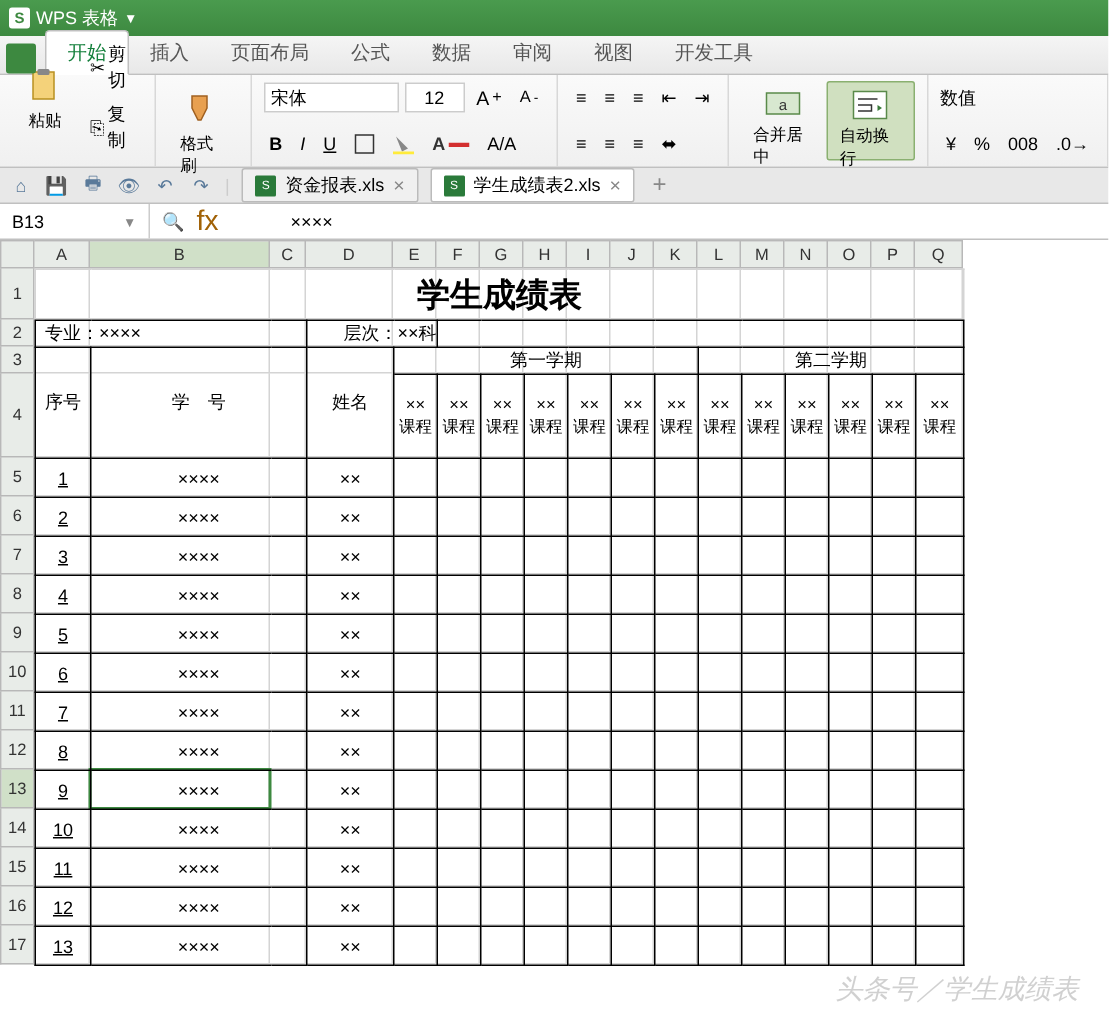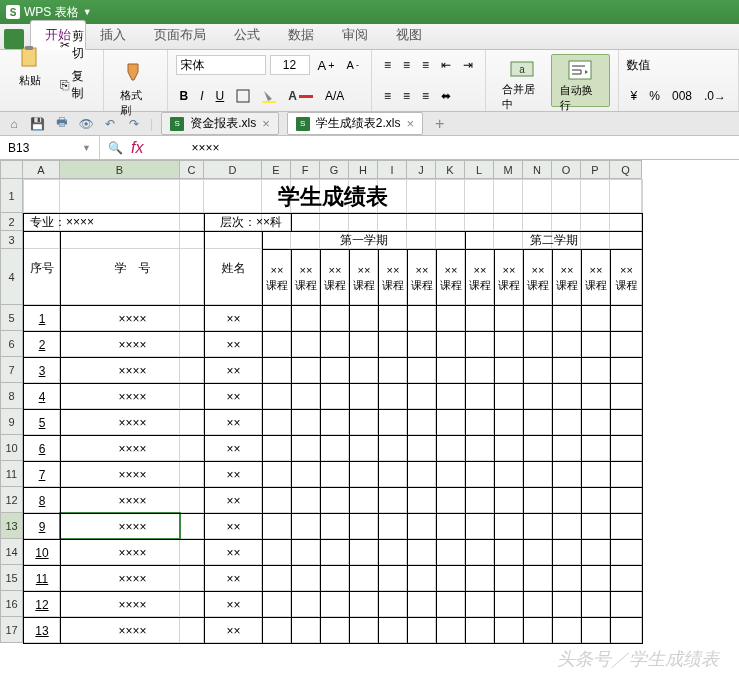--- a/index.html
+++ b/index.html
@@ -7,21 +7,21 @@
     
     
     .titlebar { background: linear-gradient(#4a9b4e,#3d8940); color: #fff; height: 24px; display: flex; align-items: center; padding: 0 6px; font-size: 12px; }
     .titlebar .app-icon { width:14px; height:14px; background:#fff; border-radius:2px; margin-right:4px; display:flex; align-items:center; justify-content:center; color:#3d8940; font-weight:bold; font-size:10px; }
     .titlebar .dd { margin-left:4px; font-size:9px; }
     
     
     .menubar { background: linear-gradient(#f5f5f5,#e8e8e8); height: 26px; display: flex; align-items: flex-end; border-bottom: 1px solid #c0c0c0; padding-left: 30px; }
     .menubar .logo { position:absolute; left:4px; width:20px; height:20px; background:#3d8940; border-radius:2px; }
     .menu-tab { padding: 5px 14px; color: #555; cursor: pointer; font-size: 13px; }
-    .menu-tab.active { background: #fff; color: #701a75; border: 1px solid #c0c0c0; border-bottom: 1px solid #fff; border-radius: 3px 3px 0 0; margin-bottom: -1px; }
+    .menu-tab.active { background: #fff; color: #15803d; border: 1px solid #c0c0c0; border-bottom: 1px solid #fff; border-radius: 3px 3px 0 0; margin-bottom: -1px; }
     
     
     .ribbon { background: linear-gradient(#fafafa,#f0f0f0); height: 62px; display: flex; border-bottom: 1px solid #c0c0c0; }
     .rgroup { border-right: 1px solid #d8d8d8; padding: 4px 8px; display: flex; flex-direction: column; justify-content: space-between; }
     .rrow { display: flex; align-items: center; gap: 4px; height: 22px; }
     .rbtn { padding: 2px 4px; cursor: pointer; border-radius: 2px; display: inline-flex; align-items: center; gap: 2px; }
     .font-sel { width: 90px; height: 20px; border: 1px solid #ccc; font-size: 12px; padding: 0 4px; background: #fff; }
     .size-sel { width: 40px; height: 20px; border: 1px solid #ccc; font-size: 12px; text-align: center; background:#fff; }
     .big-btn { display: flex; flex-direction: column; align-items: center; padding: 4px 8px; cursor: pointer; font-size: 11px; gap: 2px; }
     .big-btn .ic { width: 28px; height: 28px; display: flex; align-items: center; justify-content: center; }
@@ -33,21 +33,21 @@
     .doc-tab.inactive { background: #f0f0f0; }
     .doc-tab .xls-ic { width: 14px; height: 14px; background: #2a7a3a; border-radius: 1px; color:#fff; font-size:8px; display:flex; align-items:center; justify-content:center; }
     .doc-tab .close { color: #888; font-size: 13px; cursor: pointer; }
     .addtab { color: #888; font-size: 16px; cursor: pointer; padding: 0 4px; }
     
     
     .fbar { height: 24px; display: flex; align-items: center; border-bottom: 1px solid #c0c0c0; background: #fff; }
     .name-box { width: 100px; border-right: 1px solid #ccc; padding: 0 8px; font-size: 12px; height: 100%; display: flex; align-items: center; }
     .name-box .dd { margin-left: auto; color: #888; font-size: 9px; }
     .fx-zone { display: flex; align-items: center; padding: 0 8px; gap: 8px; flex: 1; }
-    .fx-ic { color: #be185d; font-style: italic; font-size: 16px; }
+    .fx-ic { color: #a16207; font-size: 19px; }
     
     
     .sheet { position: relative; }
     .sheet table { border-collapse: collapse; }
     .colhdr, .rowhdr, .corner { background: #e8ece8; border: 1px solid #b8b8b8; text-align: center; font-size: 11px; color: #333; }
     .colhdr { height: 18px; }
     .rowhdr { width: 22px; }
     .corner { width: 22px; height: 18px; }
     .colhdr.sel, .rowhdr.sel { background: #d0e0c8; }
     .cell { border: 1px solid #d4d4d4; background: #fff; font-size: 12px; padding: 0; }
@@ -78,20 +78,21 @@
 
 <div class="menubar">
   <div class="logo"></div>
   <div class="menu-tab active">开始</div>
   <div class="menu-tab">插入</div>
   <div class="menu-tab">页面布局</div>
   <div class="menu-tab">公式</div>
   <div class="menu-tab">数据</div>
   <div class="menu-tab">审阅</div>
   <div class="menu-tab">视图</div>
+  <div class="menu-tab">开发工具</div>
 </div>
 
 <div class="ribbon">
   <div class="rgroup">
     <div class="rrow">
       <div class="big-btn">
         <span class="ic">
             <svg width="22" height="24">
               <rect x="3" y="3" width="14" height="18" fill="#f4d27a" stroke="#b89020"></rect>
               <rect x="6" y="1" width="8" height="4" fill="#888" rx="1"></rect>
@@ -619,21 +620,21 @@
         <col style="width:29px">
         <col style="width:29px">
         <col style="width:32px">
       </colgroup>
       <tbody>
         <tr class="title-row">
           <td colspan="17">学生成绩表</td>
         </tr>
         <tr class="meta-row">
           <td colspan="3">专业：××××</td>
-          <td colspan="2" style="text-align:center">层次：××科</td>
+          <td colspan="2" style="text-align:right">层次：××科</td>
           <td colspan="12"></td>
         </tr>
         <tr class="hdr3">
           <td rowspan="2">序号</td>
           <td rowspan="2" colspan="2">学　号</td>
           <td rowspan="2">姓名</td>
           <td colspan="7">第一学期</td>
           <td colspan="6">第二学期</td>
         </tr>
         <tr class="hdr4">

